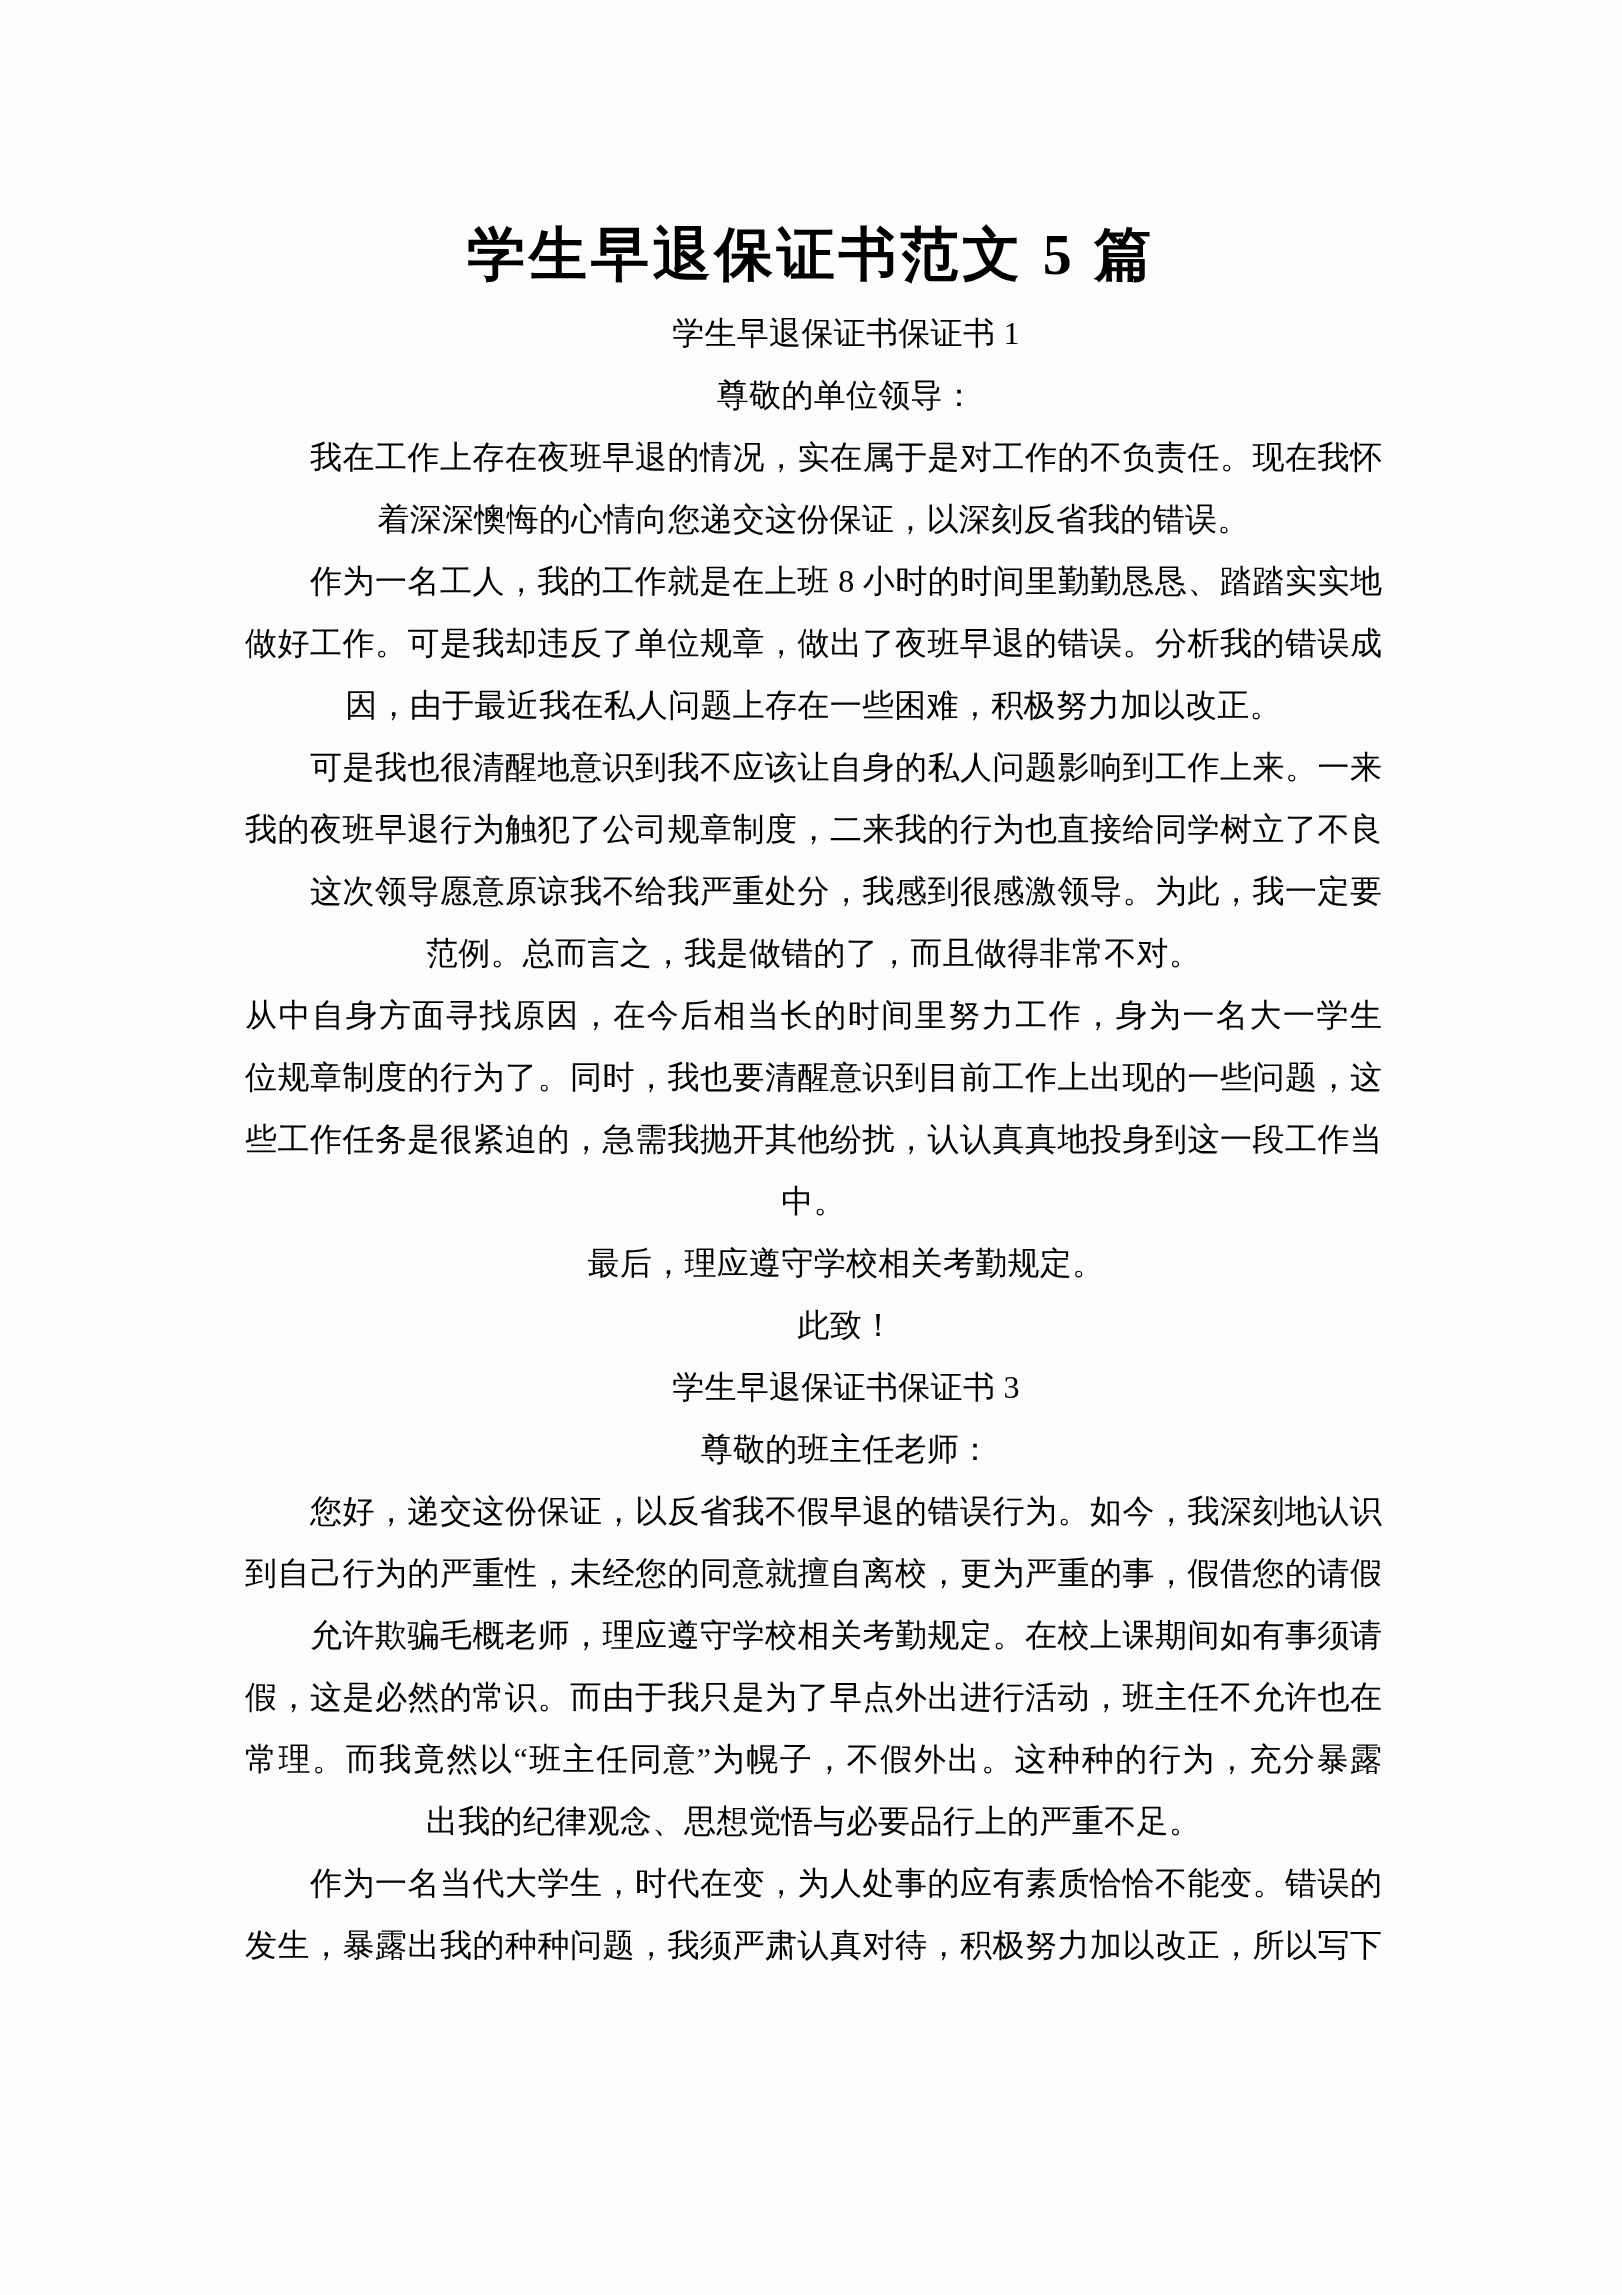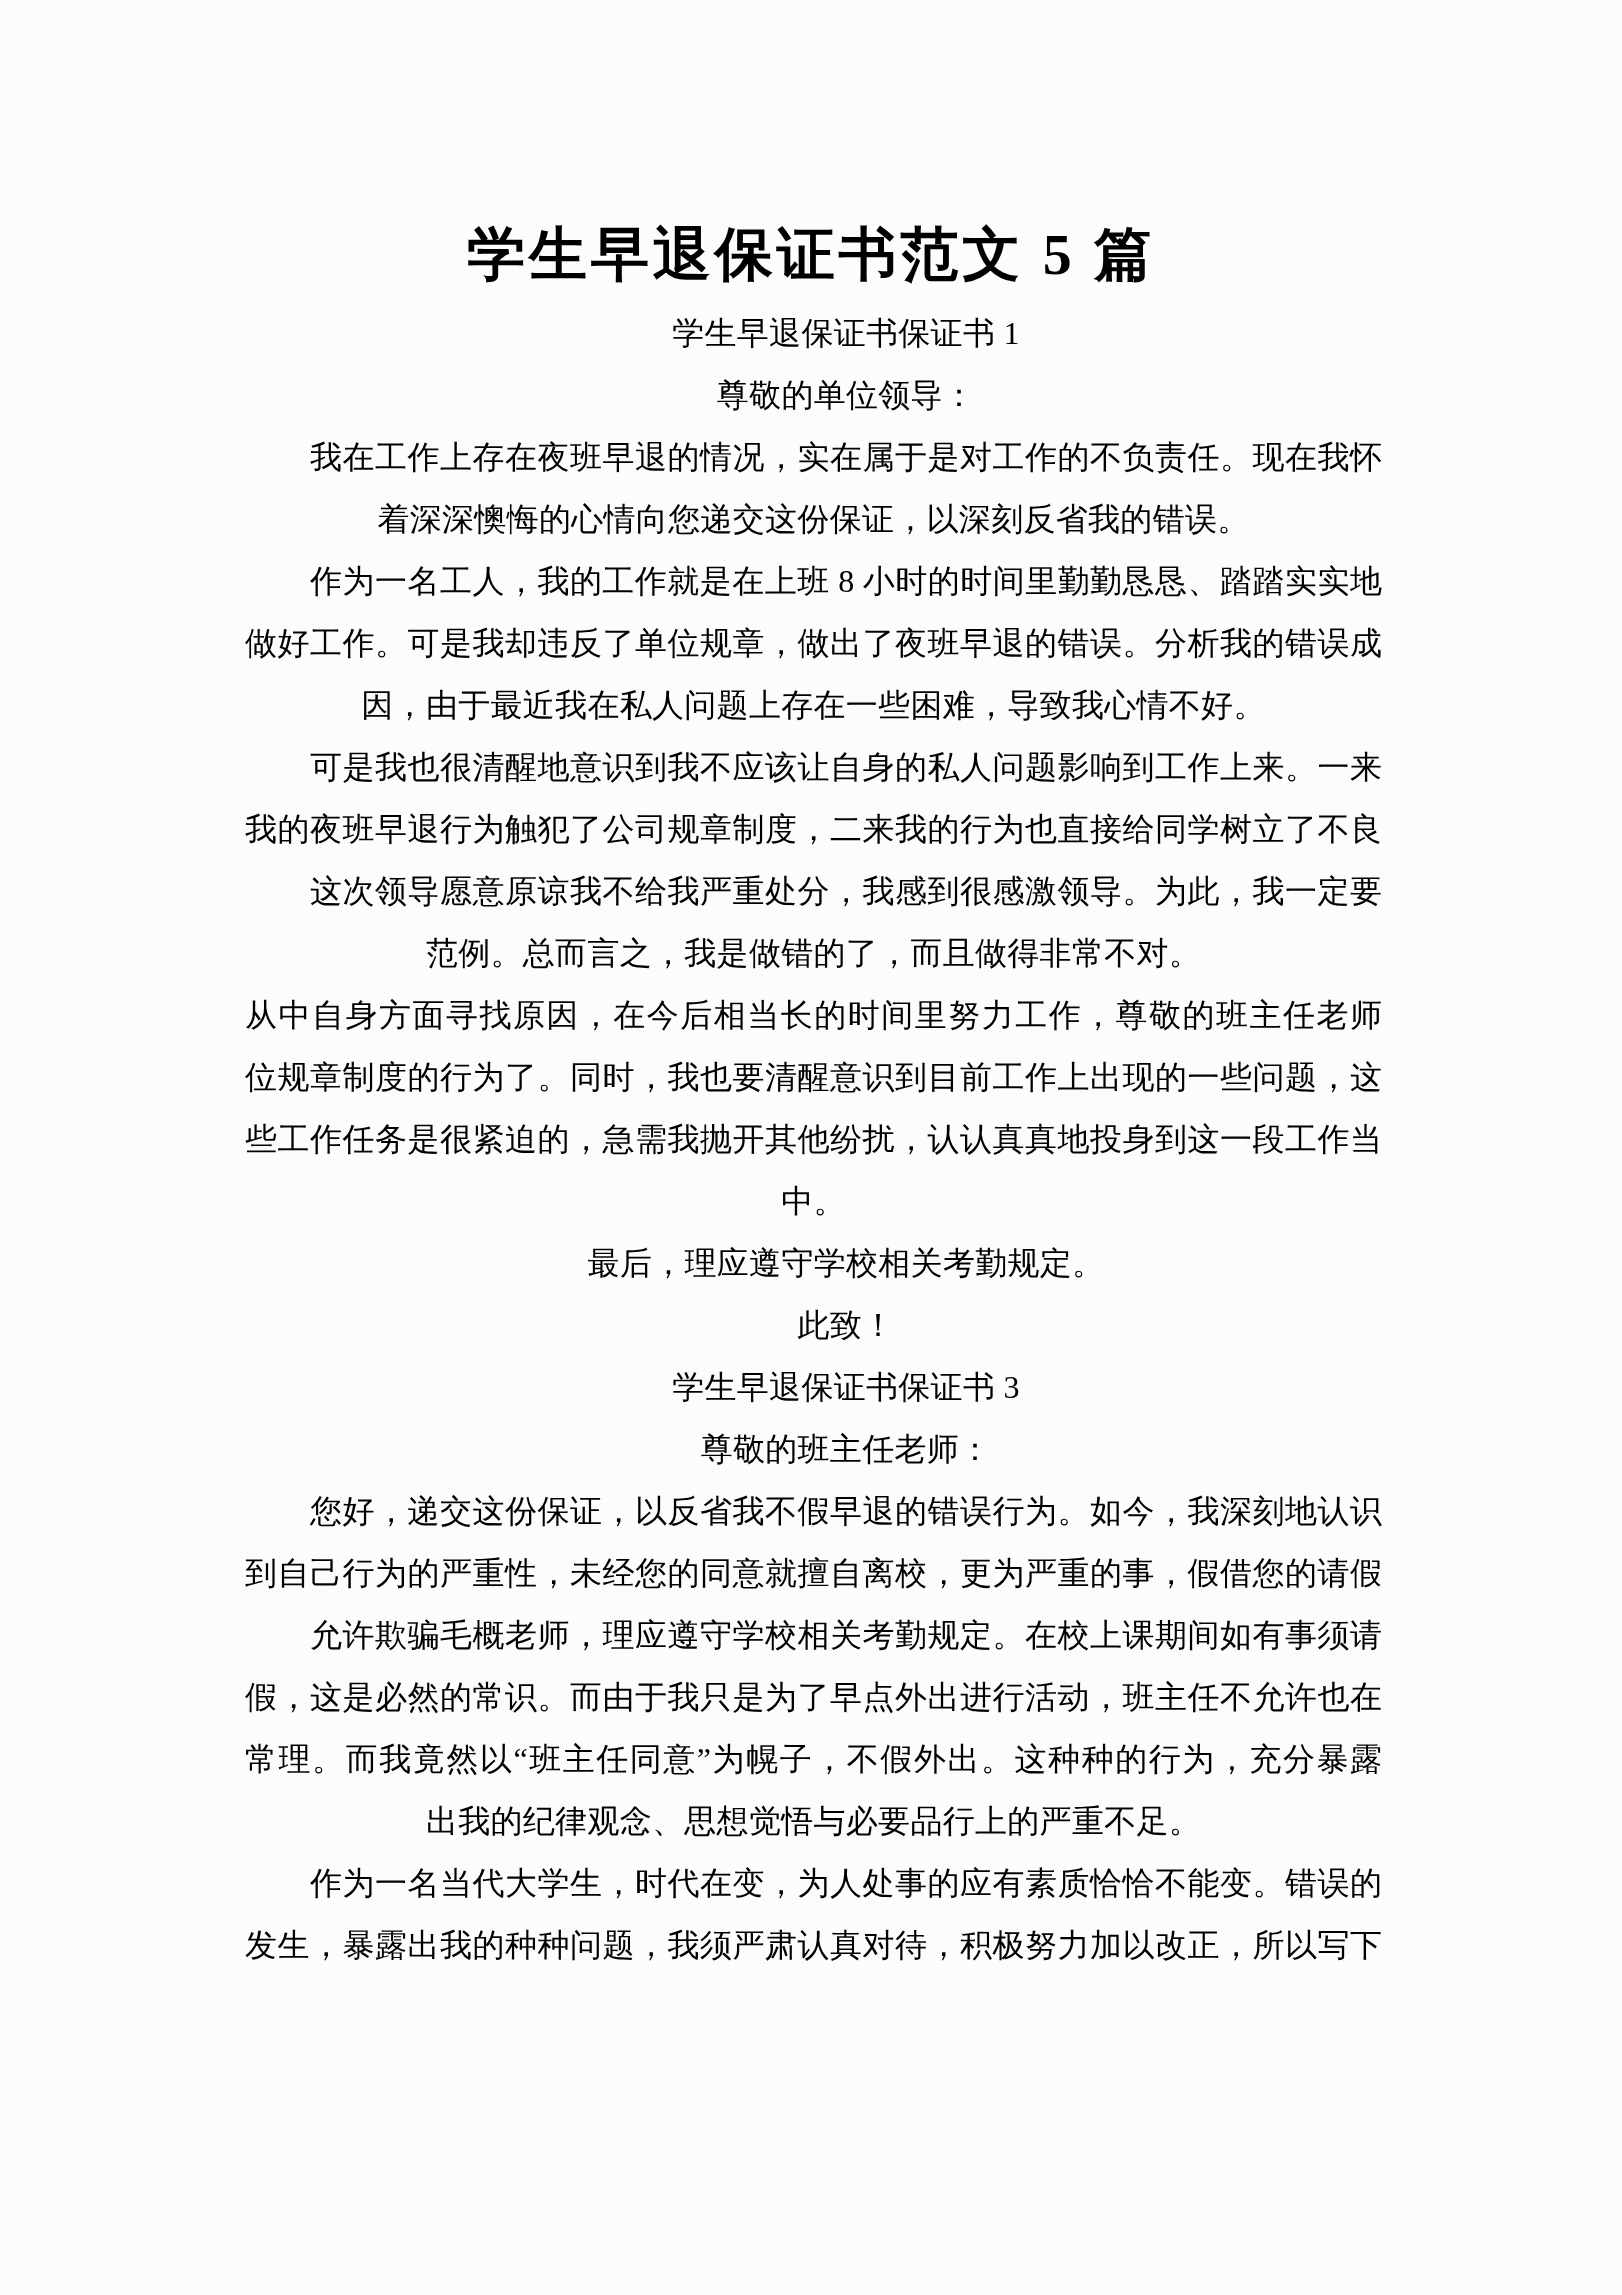--- a/index.html
+++ b/index.html
@@ -61,26 +61,26 @@
 <div class="page">
   <div class="doc-title">学生早退保证书范文 5 篇</div>
 
   <div class="content">
       <div class="line indent">学生早退保证书保证书 1</div>
       <div class="line indent">尊敬的单位领导：</div>
       <div class="line indent full">我在工作上存在夜班早退的情况，实在属于是对工作的不负责任。现在我怀</div>
       <div class="line">着深深懊悔的心情向您递交这份保证，以深刻反省我的错误。</div>
       <div class="line indent full">作为一名工人，我的工作就是在上班 8 小时的时间里勤勤恳恳、踏踏实实地</div>
       <div class="line full">做好工作。可是我却违反了单位规章，做出了夜班早退的错误。分析我的错误成</div>
-      <div class="line">因，由于最近我在私人问题上存在一些困难，导致我心情不好。</div>
+      <div class="line">因，由于最近我在私人问题上存在一些困难，积极努力加以改正。</div>
       <div class="line indent full">可是我也很清醒地意识到我不应该让自身的私人问题影响到工作上来。一来</div>
       <div class="line full">我的夜班早退行为触犯了公司规章制度，二来我的行为也直接给同学树立了不良</div>
       <div class="line indent full">这次领导愿意原谅我不给我严重处分，我感到很感激领导。为此，我一定要</div>
       <div class="line">范例。总而言之，我是做错的了，而且做得非常不对。</div>
-      <div class="line full">从中自身方面寻找原因，在今后相当长的时间里努力工作，尊敬的班主任老师</div>
+      <div class="line full">从中自身方面寻找原因，在今后相当长的时间里努力工作，身为一名大一学生</div>
       <div class="line full">位规章制度的行为了。同时，我也要清醒意识到目前工作上出现的一些问题，这</div>
       <div class="line full">些工作任务是很紧迫的，急需我抛开其他纷扰，认认真真地投身到这一段工作当</div>
       <div class="line">中。</div>
       <div class="line indent">最后，理应遵守学校相关考勤规定。</div>
       <div class="line indent">此致！</div>
       <div class="line indent">学生早退保证书保证书 3</div>
       <div class="line indent">尊敬的班主任老师：</div>
       <div class="line indent full">您好，递交这份保证，以反省我不假早退的错误行为。如今，我深刻地认识</div>
       <div class="line full">到自己行为的严重性，未经您的同意就擅自离校，更为严重的事，假借您的请假</div>
       <div class="line indent full">允许欺骗毛概老师，理应遵守学校相关考勤规定。在校上课期间如有事须请</div>

